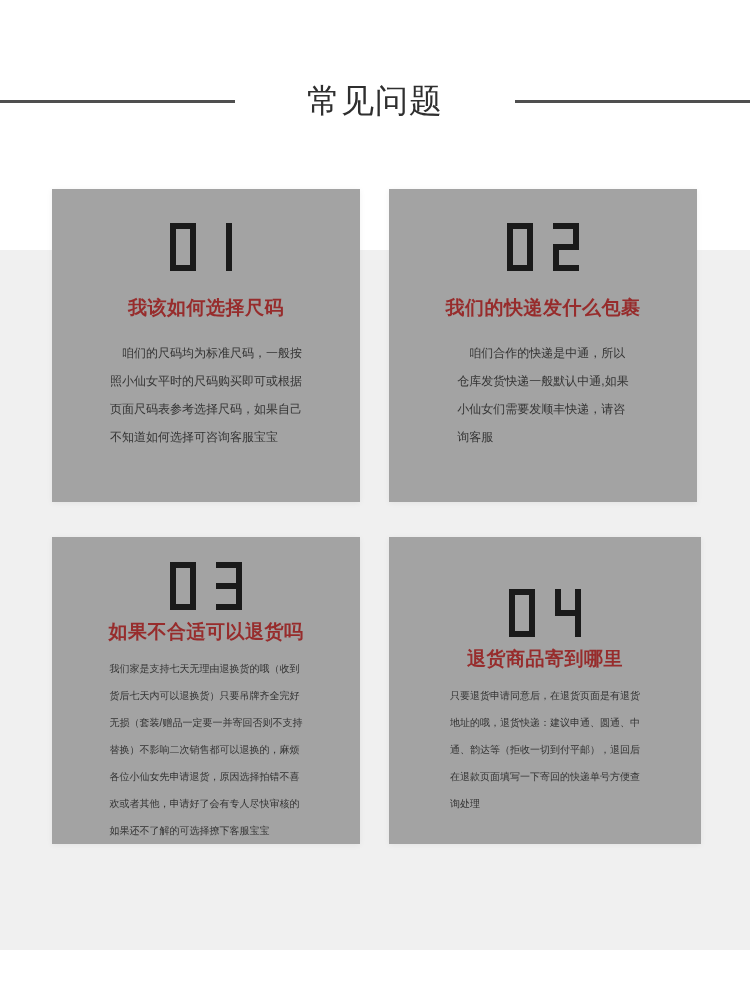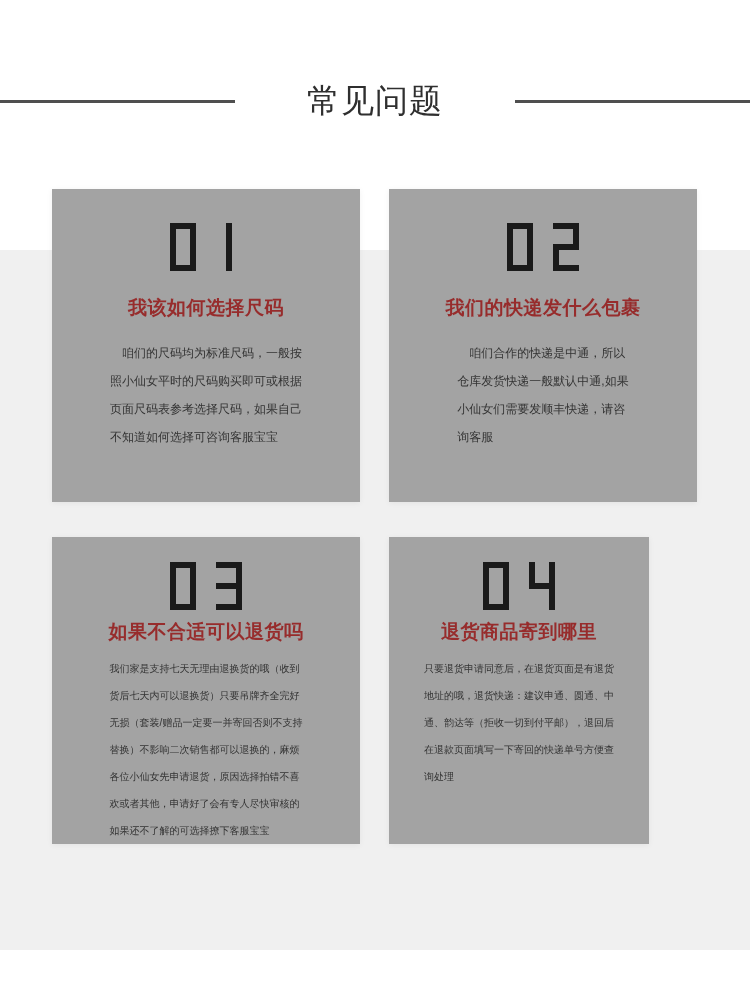--- a/index.html
+++ b/index.html
@@ -45,21 +45,21 @@
     position: absolute;
     background: #a3a3a3;
     box-shadow: 0 1px 6px rgba(0,0,0,0.06);
     display: flex;
     flex-direction: column;
     align-items: center;
   }
   .card-1 { left: 52px;  top: 189px; width: 308px; height: 313px; }
   .card-2 { left: 389px; top: 189px; width: 308px; height: 313px; }
   .card-3 { left: 52px;  top: 537px; width: 308px; height: 307px; }
-  .card-4 { left: 389px; top: 537px; width: 260px; height: 307px; }
+  .card-4 { left: 389px; top: 537px; width: 312px; height: 307px; justify-content: center; }
 
   
   .num { display: flex; gap: 20px; margin-top: 34px; }
   .row-b .num { margin-top: 25px; }
   .digit { position: relative; width: 26px; height: 48px; }
   .seg { position: absolute; background: #1a1a1a; }
   .seg-a   { top: 0;     left: 0;  right: 0; height: 6px; }
   .seg-d   { bottom: 0;  left: 0;  right: 0; height: 6px; }
   .seg-g   { top: 21px;  left: 0;  right: 0; height: 6px; }
   .seg-b   { top: 0;     right: 0; width: 6px; height: 27px; }

